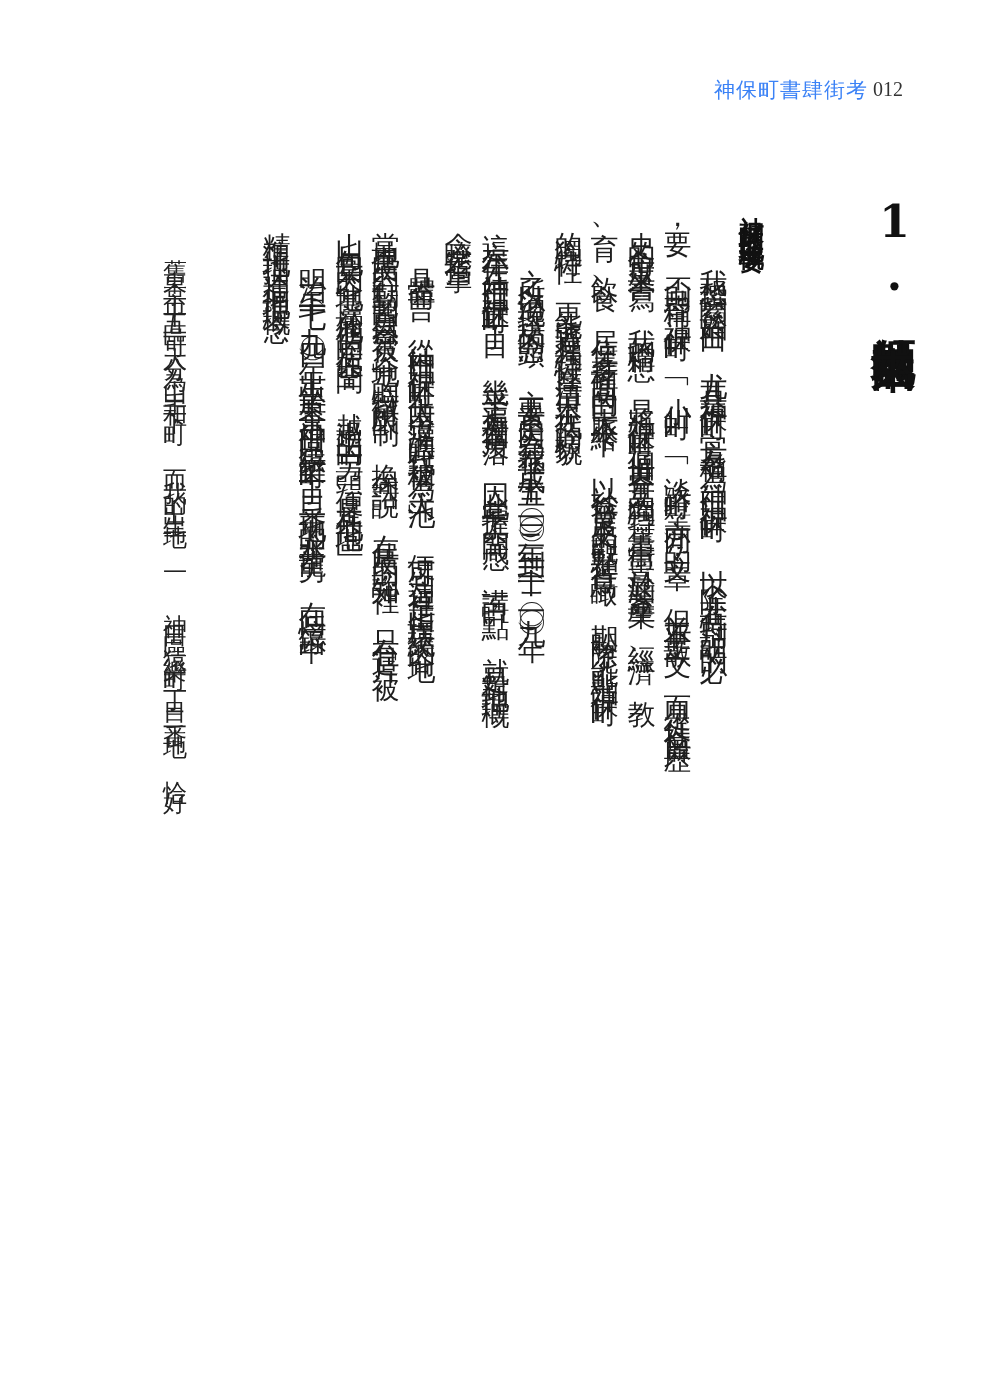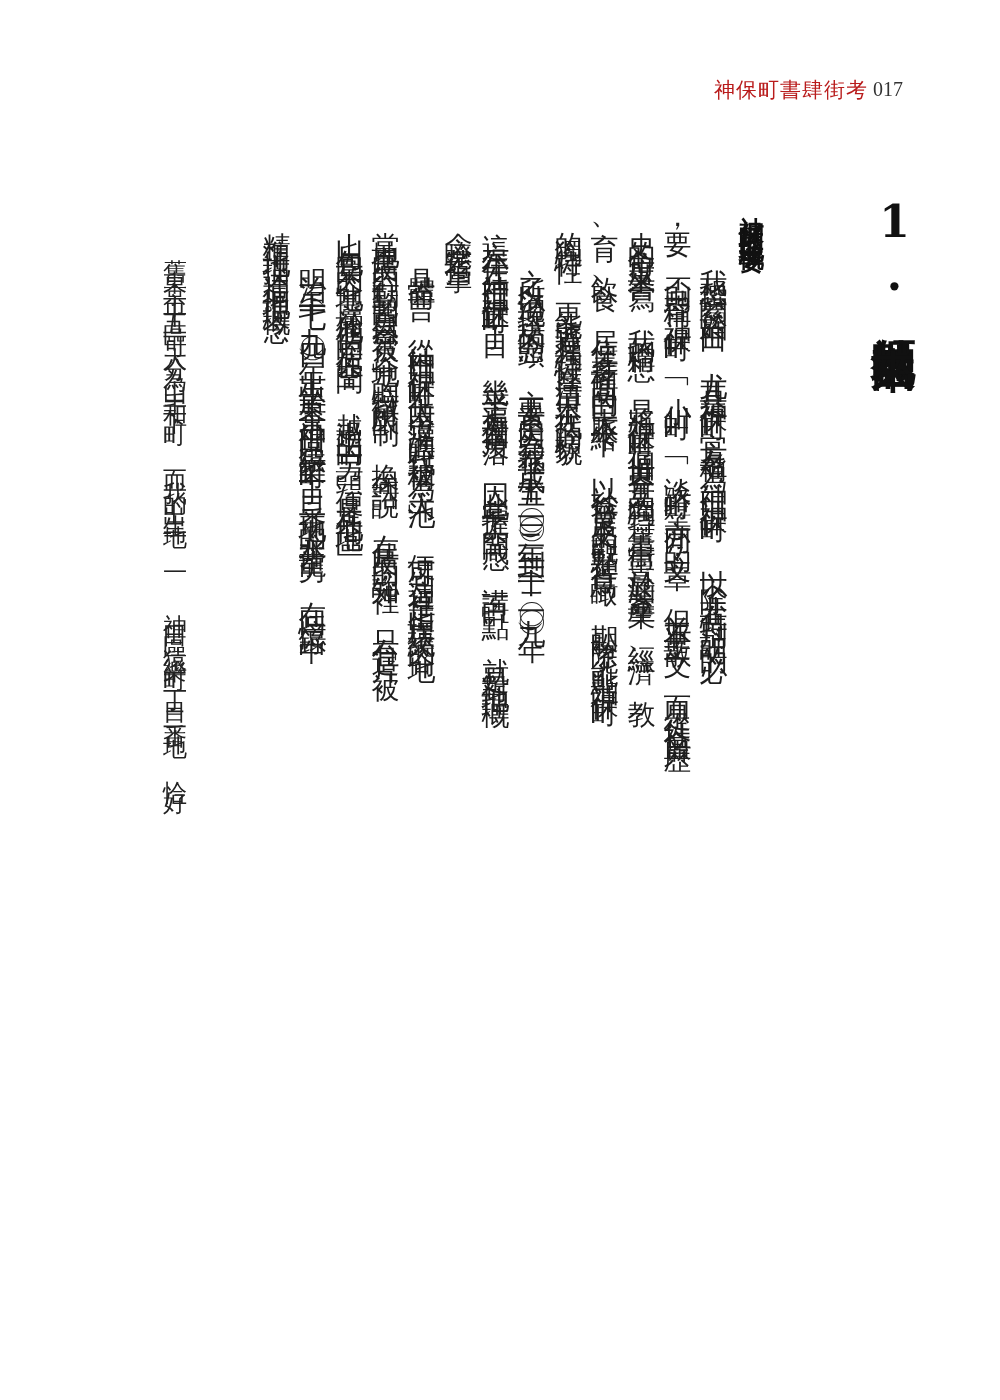--- a/index.html
+++ b/index.html
@@ -1,39 +1,39 @@
 <!DOCTYPE html>
 <html><head>
 <meta charset="utf-8">
 <style>
   html, body { margin: 0; padding: 0; background: #ffffff; }
   body { width: 1000px; height: 1400px; position: relative; overflow: hidden;
          font-family: "DejaVu Serif", "Liberation Serif", serif; color: #1a1a1a; }
   .running-head { position: absolute; top: 76px; left: 714px; font-size: 21px;
-                  font-family: "DejaVu Sans", "Liberation Sans", sans-serif; color: #b91c1c; letter-spacing: 1px; }
+                  font-family: "DejaVu Sans", "Liberation Sans", sans-serif; color: #3b82f6; letter-spacing: 1px; }
   .page-number { position: absolute; top: 78px; left: 873px; font-size: 20px;
                  font-family: "Liberation Serif", "DejaVu Serif", serif; color: #333; }
   .vcol { position: absolute; writing-mode: vertical-rl; text-orientation: upright;
           white-space: nowrap; line-height: 1; }
   .title { top: 196px; left: 872px; font-size: 44px; font-weight: bold; letter-spacing: 2px;
            font-family: "DejaVu Serif", serif; color: #111; }
   .heading { top: 196px; left: 739px; font-size: 25px; font-weight: bold; letter-spacing: 5px;
              font-family: "DejaVu Sans", sans-serif; color: #111; }
   .body-col { font-size: 28px; letter-spacing: 8.5px; top: 210px; color: #1e1e1e;
               font-family: "DejaVu Sans", "Liberation Sans", sans-serif; }
   .indent { top: 246px; }
   .quote-col { top: 240px; left: 163px; font-size: 24px; letter-spacing: 11px; color: #222;
                font-family: "DejaVu Serif", serif; }
 </style>
 </head>
 <body>
 
 <div>
   <span class="running-head">神保町書肆街考</span>
-  <span class="page-number">017</span>
+  <span class="page-number">012</span>
 </div>
 
 <div class="vcol title">1.神保町地名由來</div>
 
 <div class="vcol heading">神保町的地理概要</div>
 
 <div>
   <div class="vcol body-col indent" style="left:699px">我想撰寫關於神田，尤其是神保町（官方名稱為「神田神保町」，以下除非有特別註明的必</div>
   <div class="vcol body-col" style="left:663px">要，否則皆稱「神保町」。「小川町」、「淡路町」等亦同）的文章，但並不是散文，而是從社會與歷</div>
   <div class="vcol body-col" style="left:627px">史的角度來書寫。我的構想，是將神保町這個世界罕見的獨特「舊書街」置於涵蓋產業、經濟、教</div>

